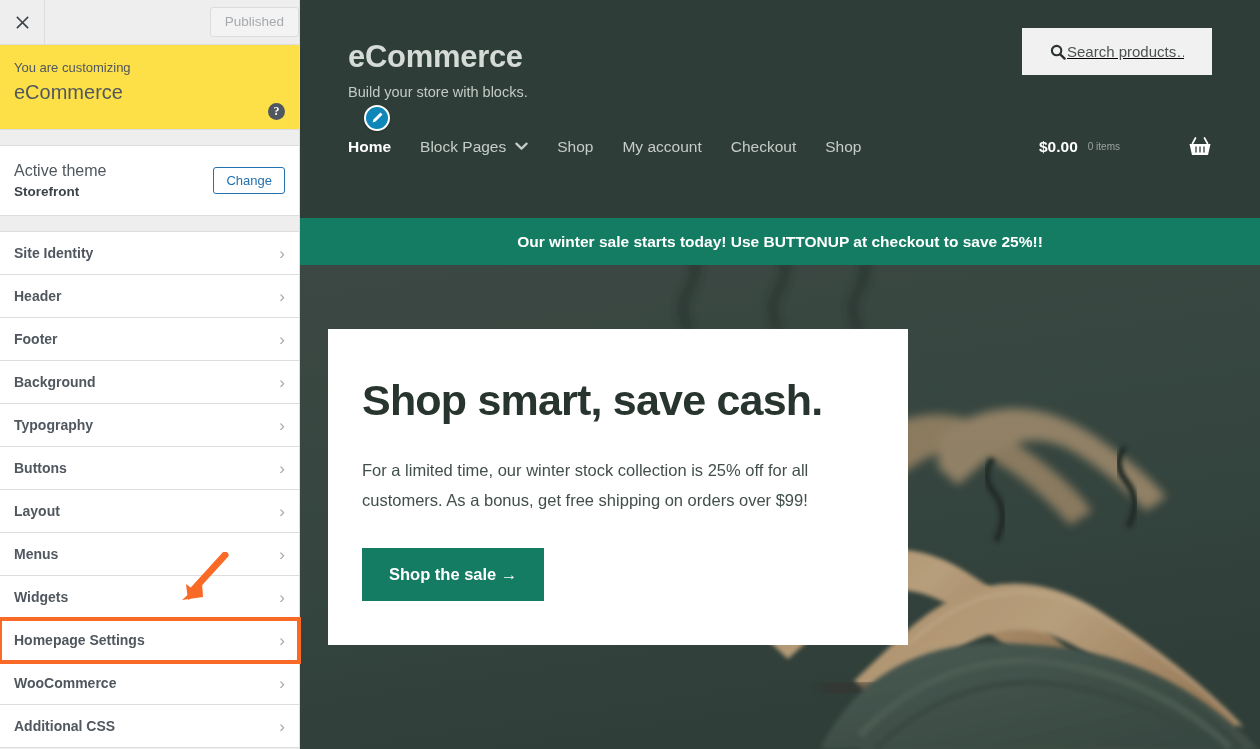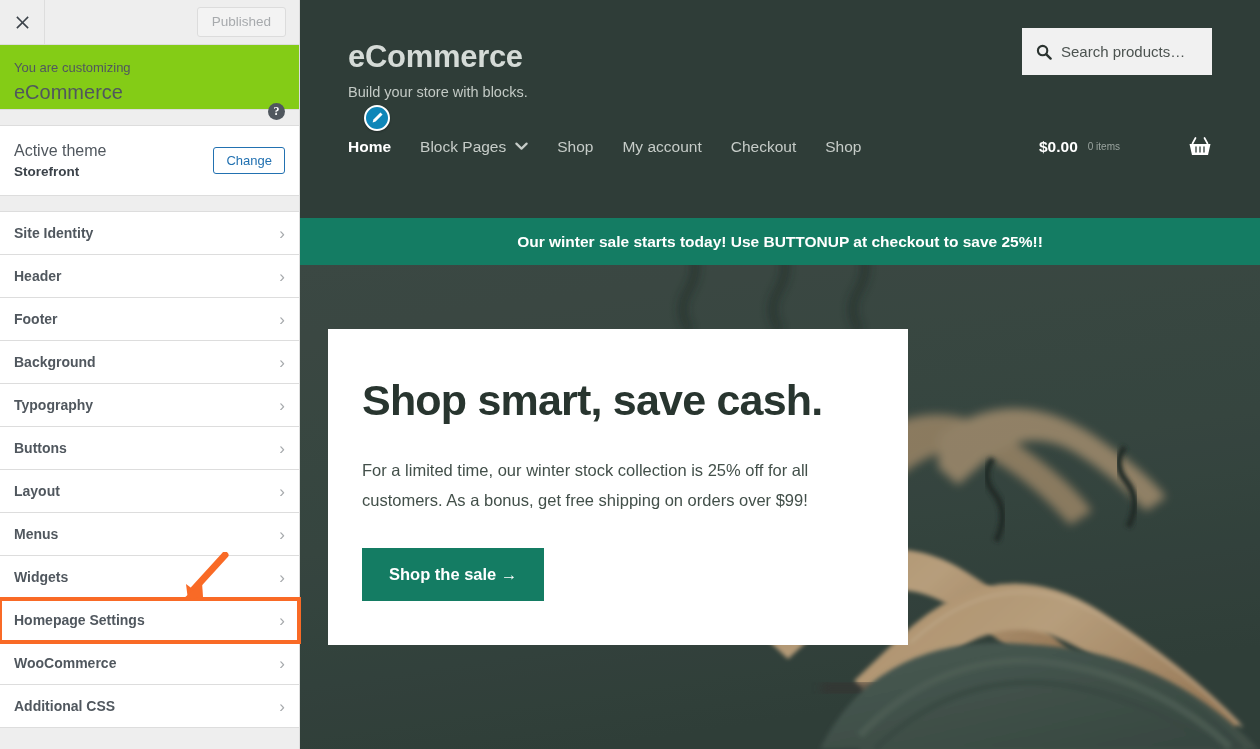--- a/index.html
+++ b/index.html
@@ -46,37 +46,36 @@
     align-items: center;
     justify-content: center;
     border-right: 1px solid #dddddd;
     background: #eeeeee;
     cursor: pointer;
   }
   .cz-close svg { display: block; }
   .cz-topbar-spacer { flex: 1 1 auto; }
   .cz-published {
     align-self: center;
-    margin-right: 13px;
     height: 30px;
     padding: 0 14px;
     background: #f3f3f3;
     border: 1px solid #dcdcdc;
     border-radius: 3px;
     color: #a7aaad;
     font-size: 13.5px;
     line-height: 28px;
     font-family: "Liberation Sans", sans-serif;
     cursor: default;
   }
 
   .cz-info {
-    background: #84cc16;
+    background: #fde047;
     border-bottom: 1px solid #dddddd;
-    padding: 14px 14px 4px 14px;
+    padding: 14px 14px 24px 14px;
     position: relative;
     flex: 0 0 auto;
   }
   .cz-info-label {
     font-size: 13px;
     color: #50575e;
     line-height: 1.4;
     margin-bottom: 2px;
   }
   .cz-info-title {
@@ -222,22 +221,23 @@
     color: #c3cac5;
     margin-top: 9px;
     line-height: 1.3;
   }
   .search-box {
     background: #f1f1f1;
     width: 190px;
     height: 47px;
     display: flex;
     align-items: center;
-    padding: 0 14px;
-    gap: 9px;
+    padding: 0 28px;
+    gap: 1px;
+    text-decoration: underline;
   }
   .search-box svg { flex: 0 0 auto; display: block; }
   .search-input {
     border: none;
     background: transparent;
     outline: none;
     font-size: 15px;
     color: #3c434a;
     font-family: "Liberation Sans", sans-serif;
     width: 100%;

